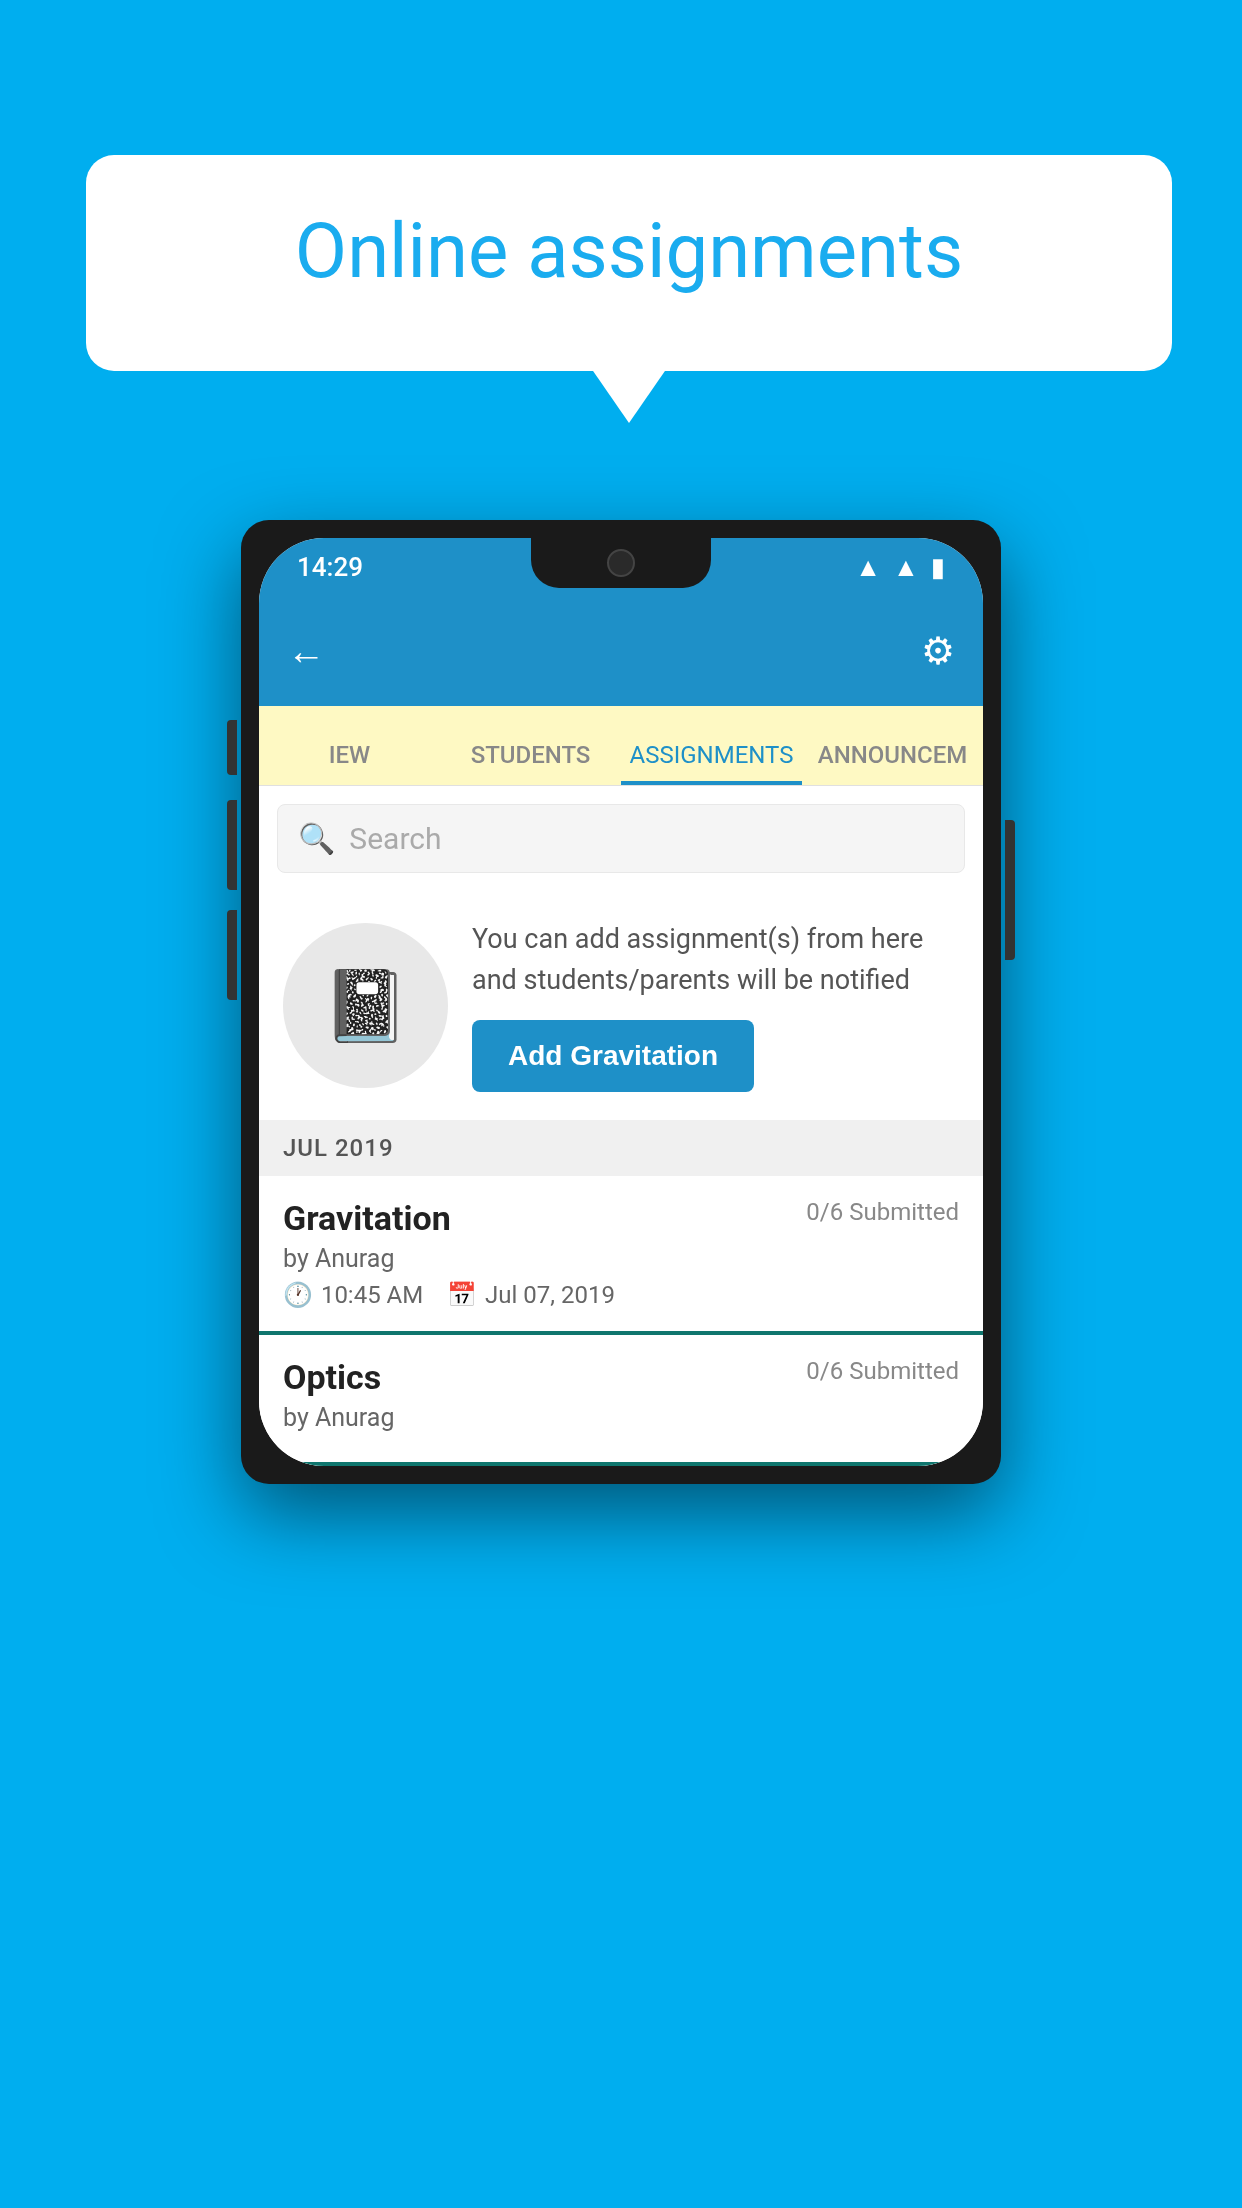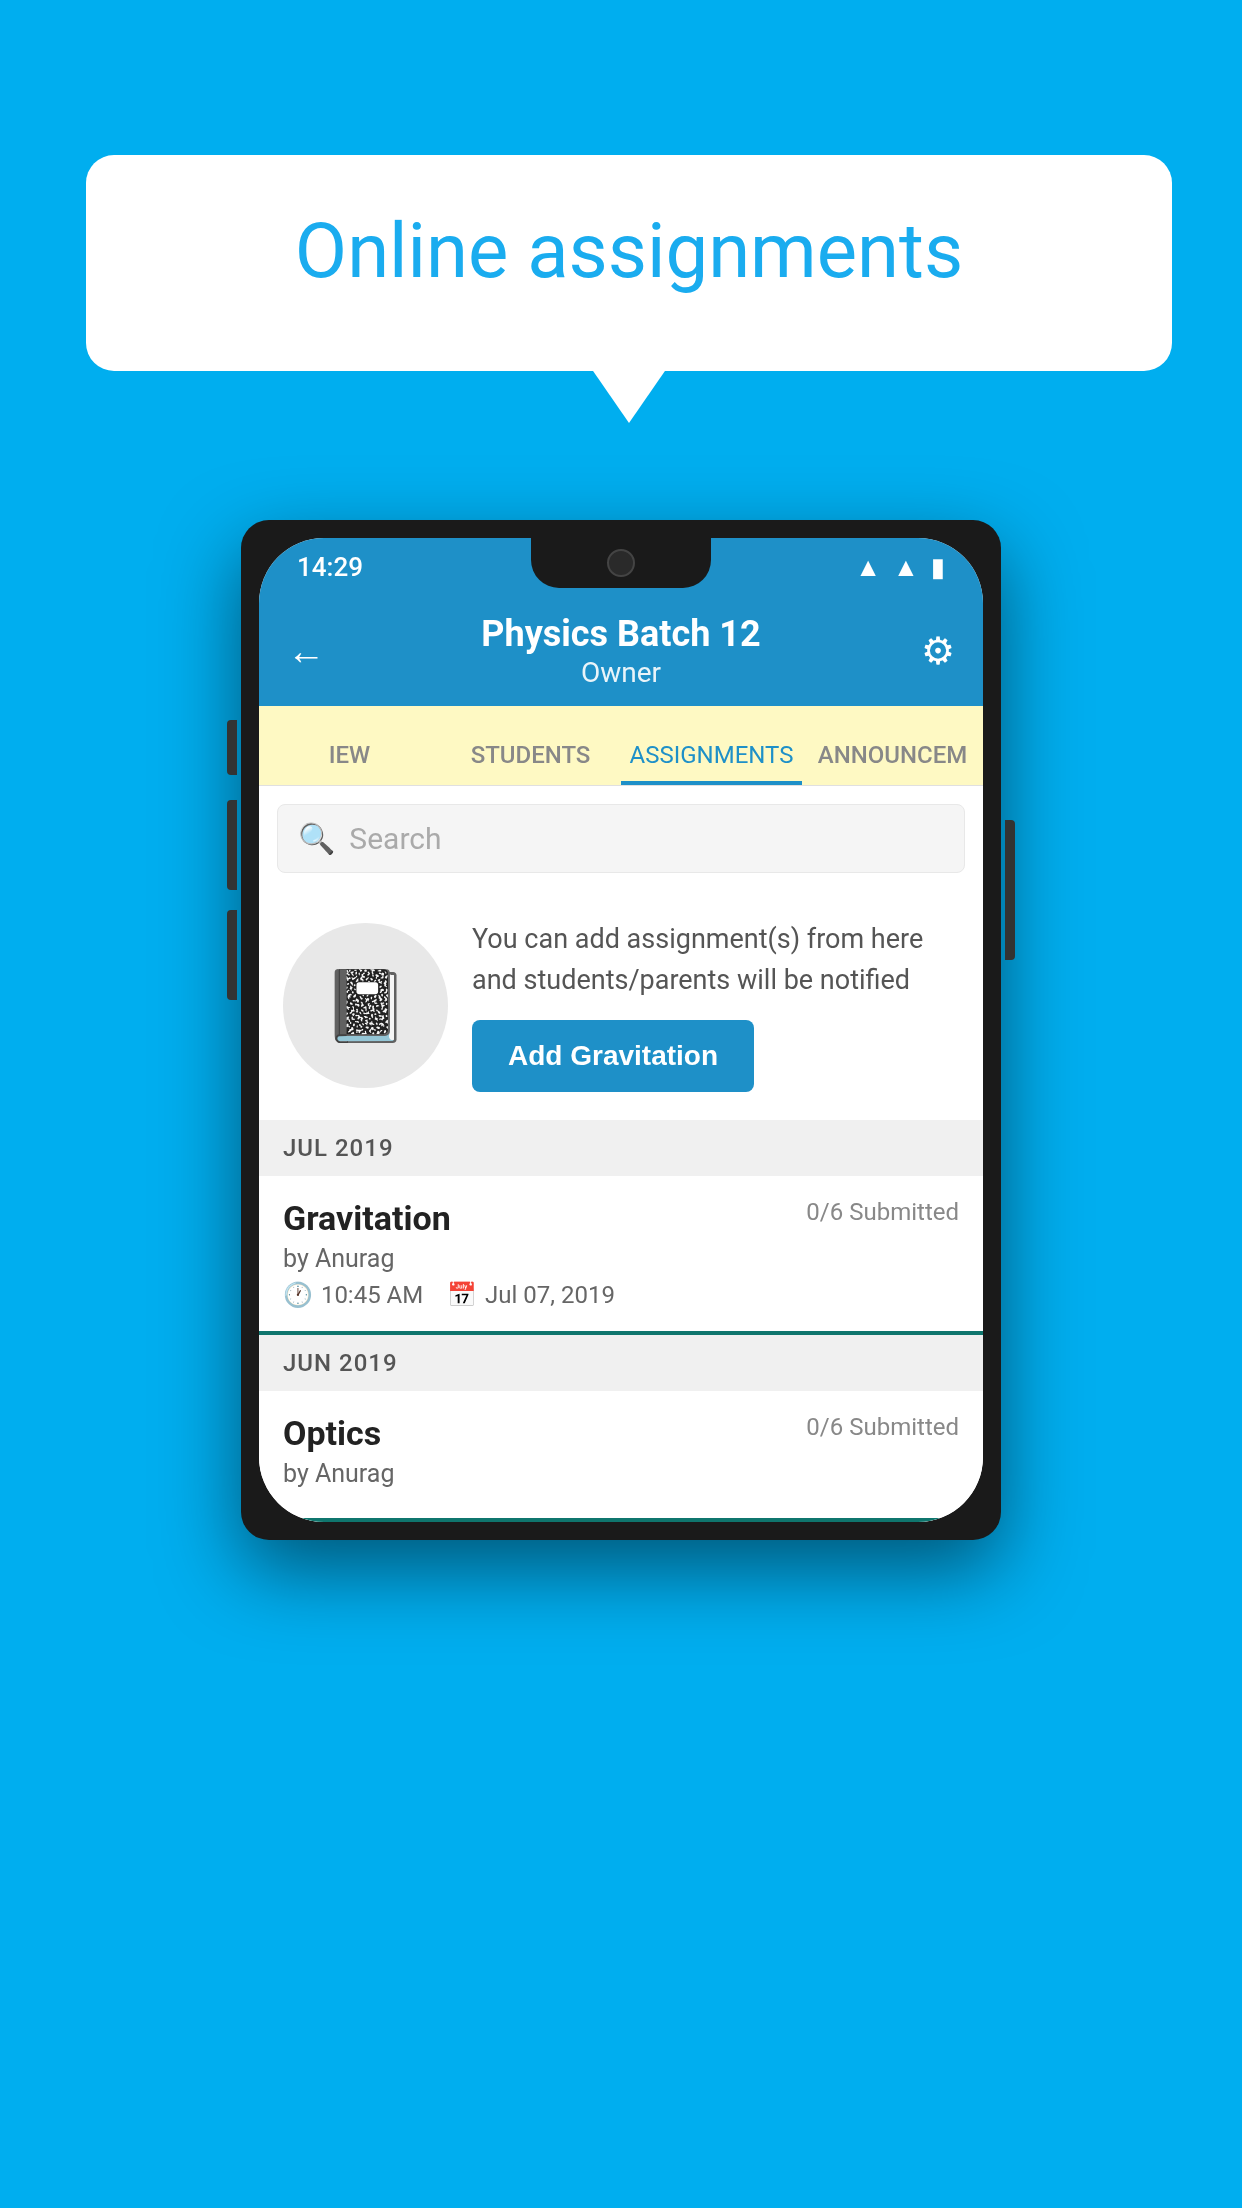--- a/index.html
+++ b/index.html
@@ -416,24 +416,20 @@
         <span>14:29</span>
         <div class="status-right">
           <span>▲</span>
           <span>▲</span>
           <span>▮</span>
         </div>
       </div>
 
       <div class="top-bar">
         <div class="back-button">←</div>
-        <div class="top-bar-title-area">
-          <div class="top-bar-title">Physics Batch 12</div>
-          <div class="top-bar-subtitle">Owner</div>
-        </div>
         <div class="settings-button">⚙</div>
       </div>
 
       <div class="tabs-bar">
         <div class="tab-item">IEW</div>
         <div class="tab-item">STUDENTS</div>
         <div class="tab-item active">ASSIGNMENTS</div>
         <div class="tab-item">ANNOUNCEM</div>
       </div>
 
@@ -466,21 +462,20 @@
             <span class="meta-icon">🕐</span>
             <span>10:45 AM</span>
           </div>
           <div class="meta-item">
             <span class="meta-icon">📅</span>
             <span>Jul 07, 2019</span>
           </div>
         </div>
       </div>
 
-      <div class="section-header">JUN 2019</div>
       <div class="assignment-item">
         <div class="assignment-top-row">
           <span class="assignment-name">Optics</span>
           <span class="assignment-submitted">0/6 Submitted</span>
         </div>
         <div class="assignment-by">by Anurag</div>
       </div>
 
     </div>
   </div>

